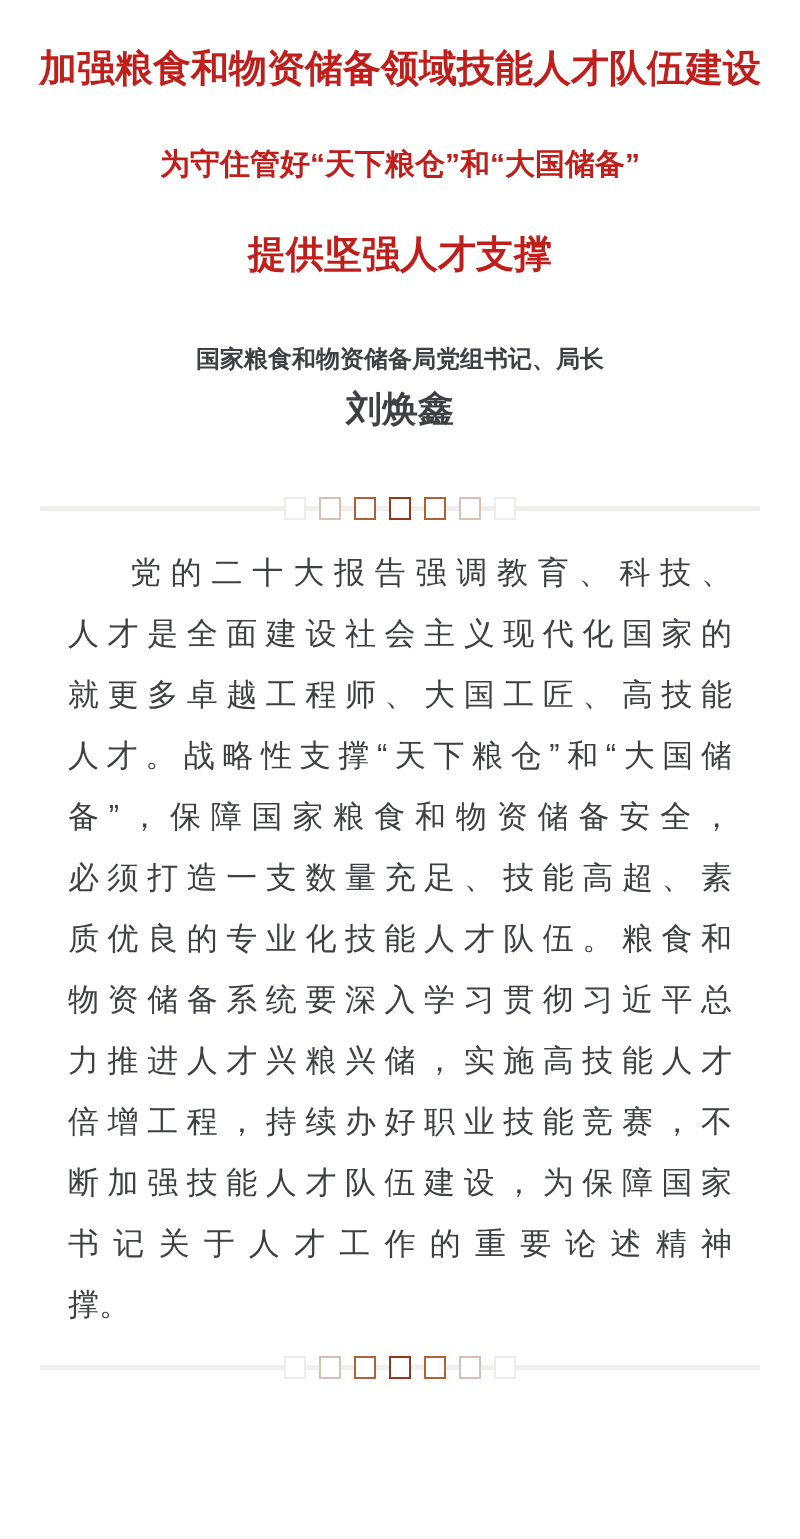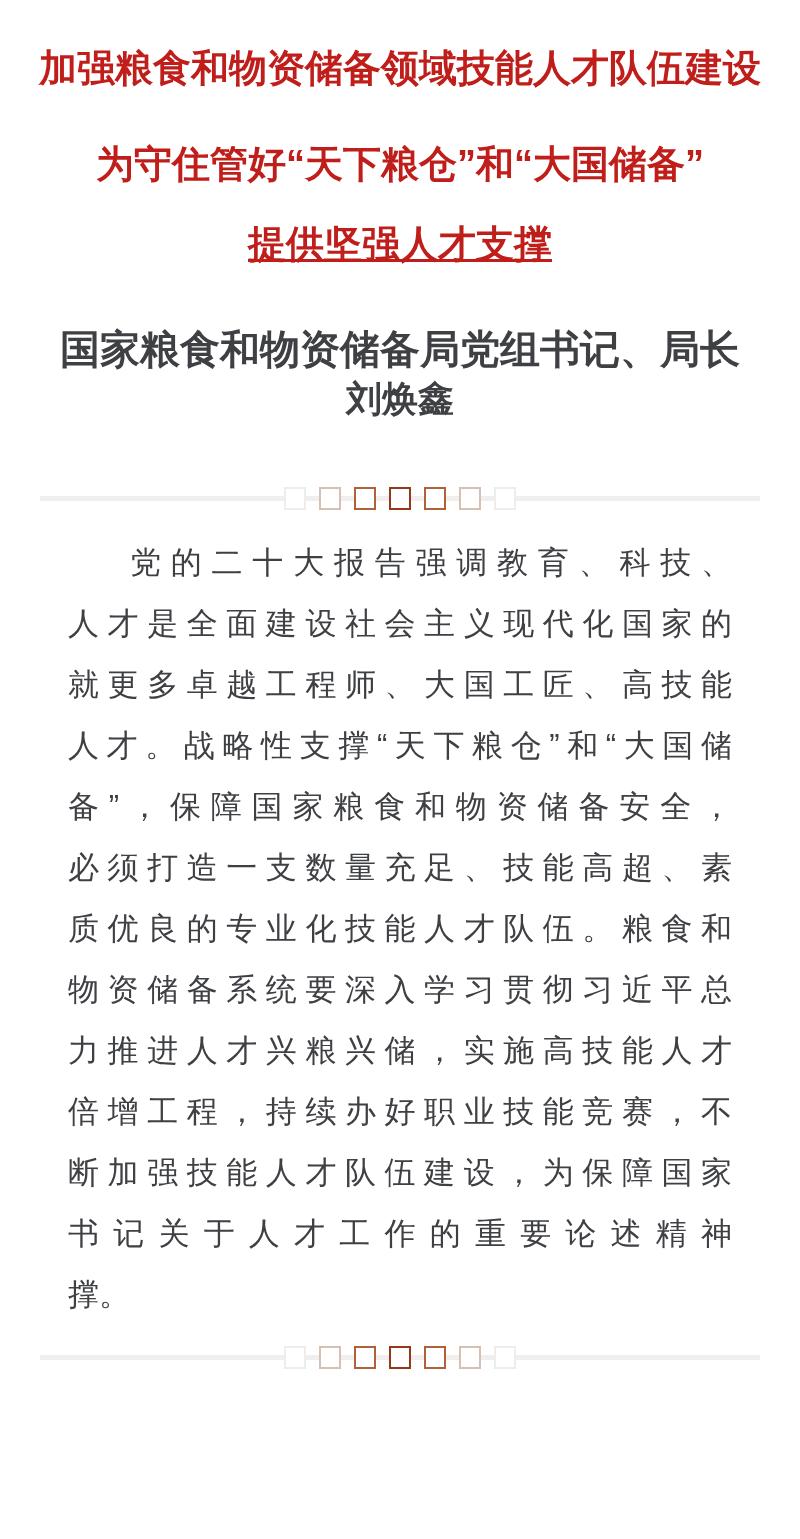--- a/index.html
+++ b/index.html
@@ -16,25 +16,25 @@
     height: 1539px;
     margin: 0 auto;
     background: var(--background);
     font-family: "Liberation Sans", sans-serif;
     overflow: hidden;
   }
   
   .title-block { text-align: center; color: var(--title-color); font-weight: 700; }
   .title-line { letter-spacing: 0px; }
   .title-l1 { margin-top: 46px; font-size: 38px; line-height: 44px; }
-  .title-l2 { margin-top: 52px; font-size: 38px; line-height: 44px; }
-  .title-l3 { margin-top: 36px; font-size: 38px; line-height: 44px; text-decoration: underline; }
+  .title-l2 { margin-top: 52px; font-size: 30px; line-height: 44px; }
+  .title-l3 { margin-top: 46px; font-size: 38px; line-height: 44px; }
   
   .byline-block { text-align: center; color: var(--text-color); font-weight: 700; }
-  .byline-org  { margin-top: 62px; font-size: 40px; line-height: 42px; }
+  .byline-org  { margin-top: 62px; font-size: 24px; line-height: 42px; }
   .byline-name { margin-top: 8px; font-size: 36px; line-height: 42px; }
   
   .divider {
     position: relative;
     margin: 0 40px;
     height: 28px;
     display: flex;
     align-items: center;
     justify-content: center;
   }

